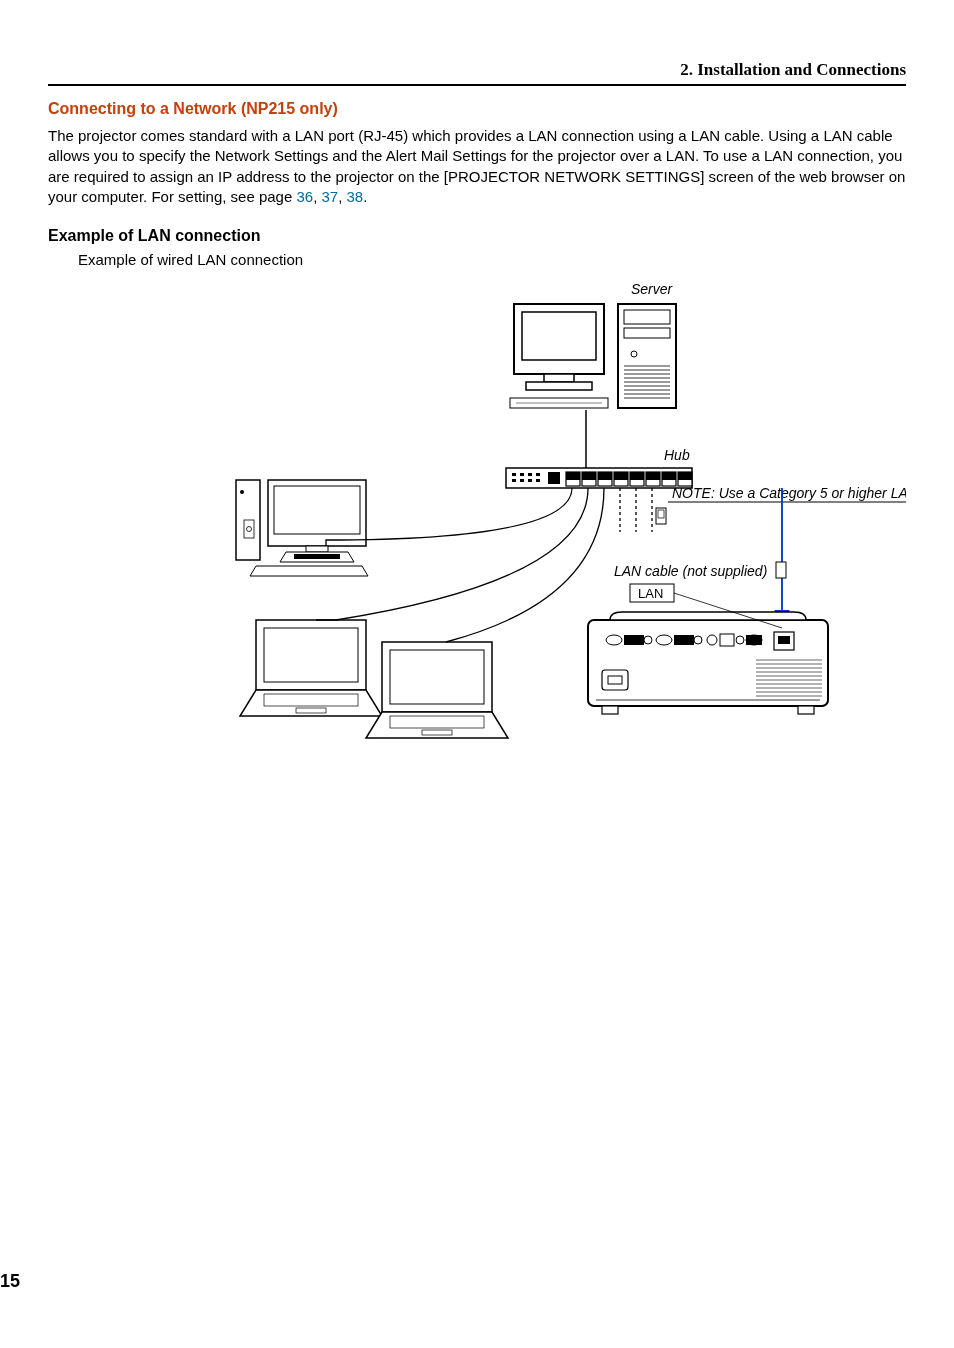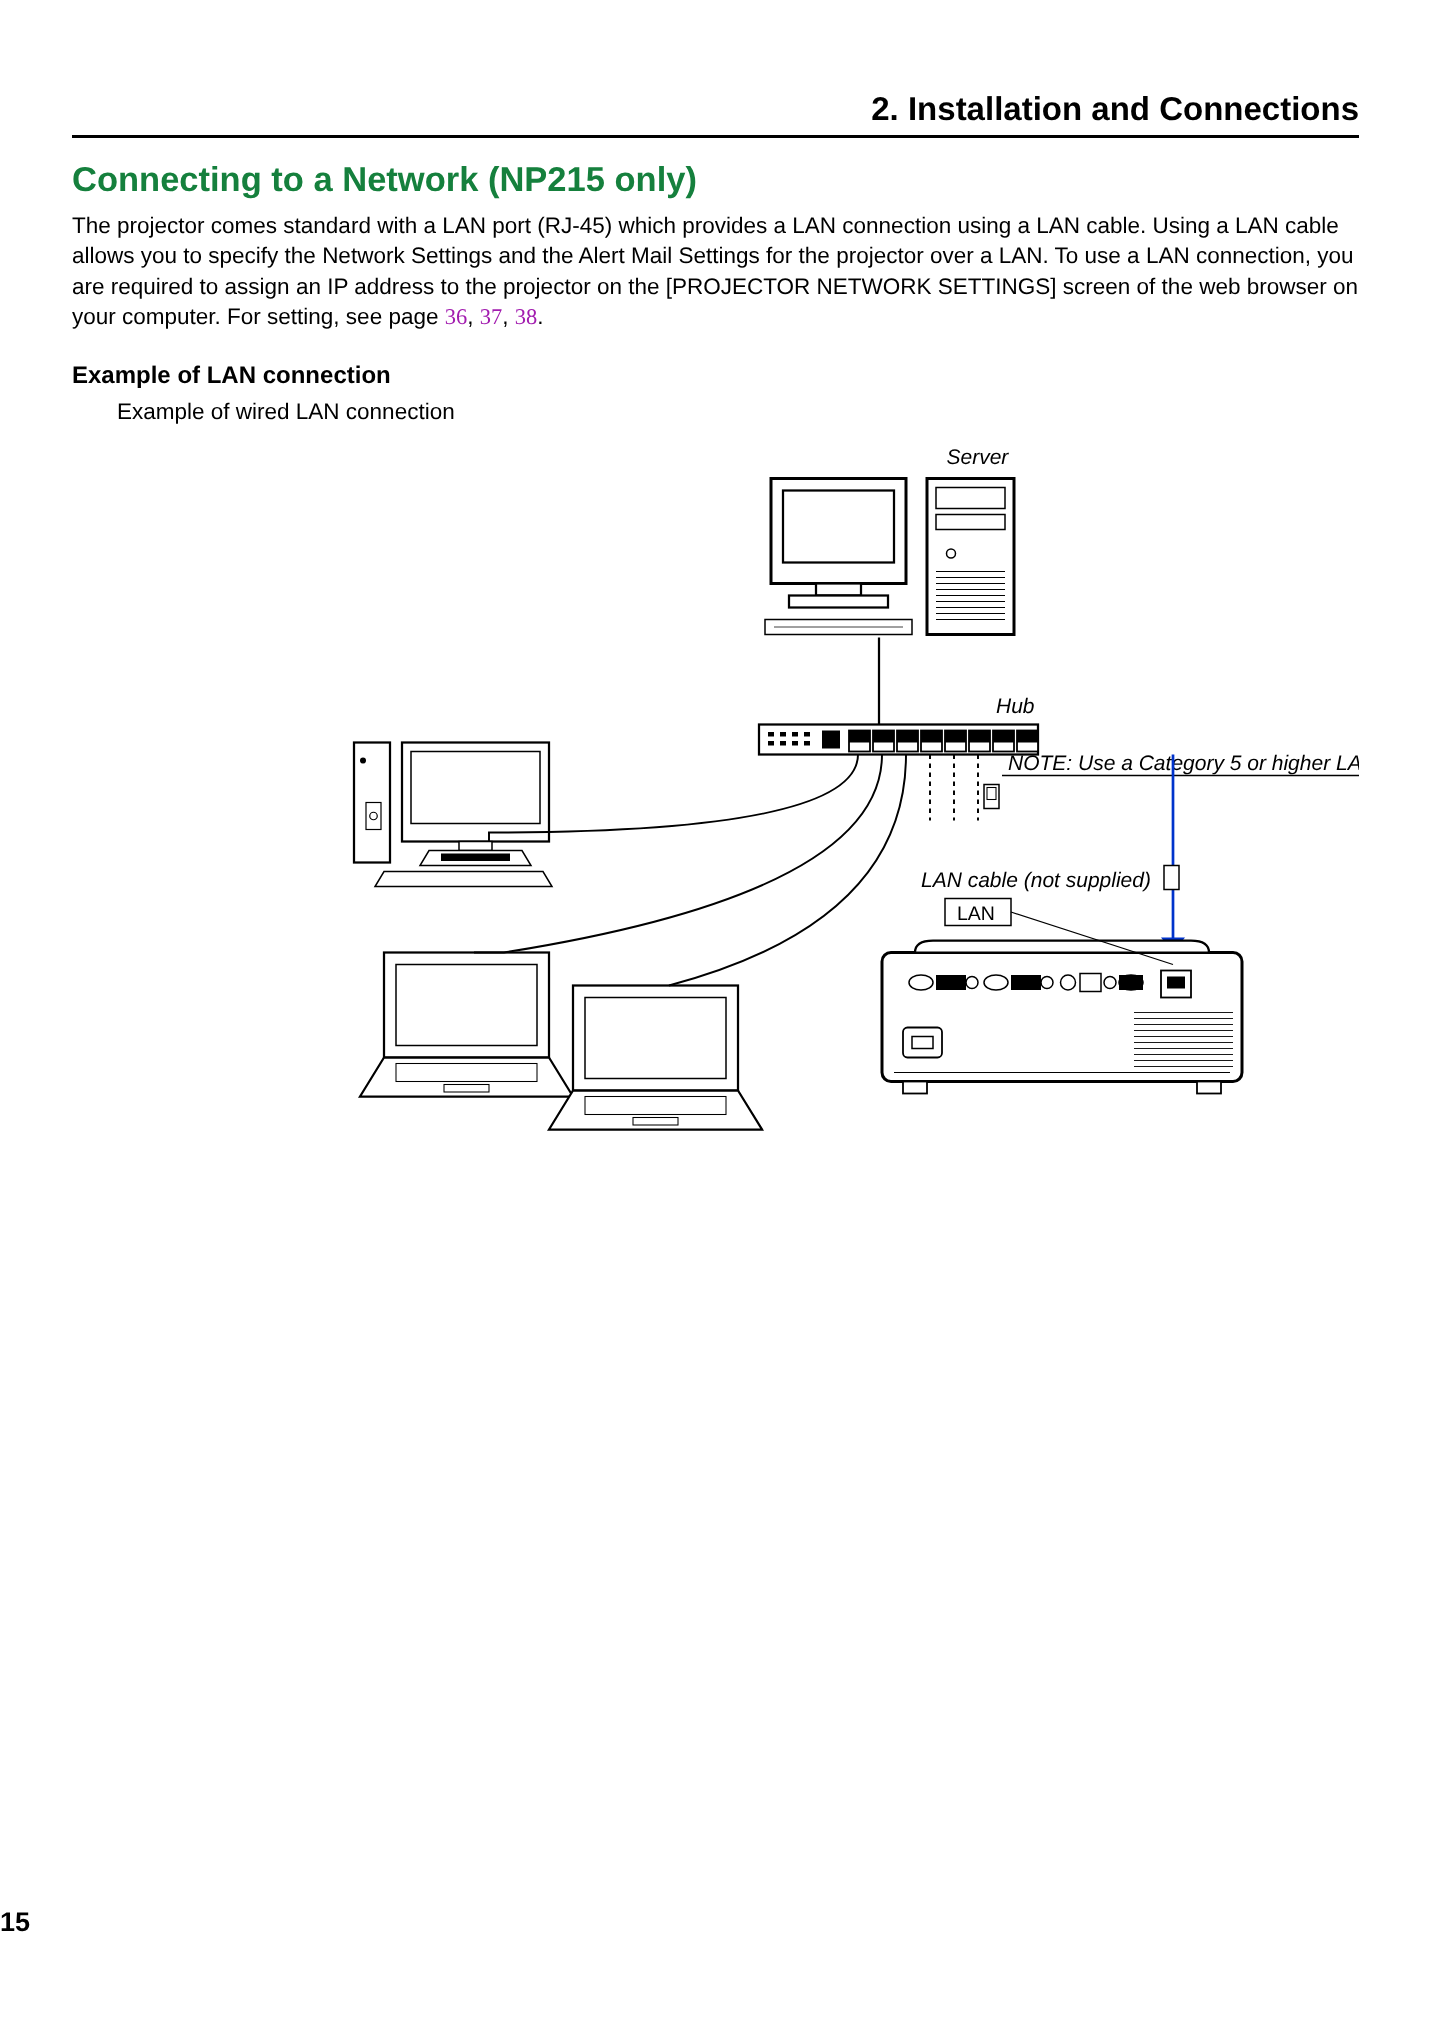--- a/index.html
+++ b/index.html
@@ -10,40 +10,40 @@
     font-family: Arial, Helvetica, sans-serif;
     color: #000;
     position: relative;
   }
   .page {
     padding: 60px 48px 40px 48px;
   }
   .chapter-header {
     text-align: right;
     font-weight: bold;
-    font-size: 22px;
+    font-size: 17px;
     padding-bottom: 4px;
     border-bottom: 2px solid #000;
     margin-bottom: 14px;
+    font-family: Liberation Serif, serif;
   }
   .section-title {
     font-weight: bold;
-    font-size: 23px;
-    color: #15803d;
+    font-size: 16px;
+    color: #c2410c;
     margin-bottom: 8px;
   }
   .body-text {
     font-size: 15px;
     line-height: 1.35;
     margin-bottom: 18px;
   }
   .page-link {
-    color: #a21caf;
+    color: #0369a1;
     text-decoration: none;
-    font-family: Liberation Serif, serif;
   }
   .subheading {
     font-weight: bold;
     font-size: 16px;
     margin-bottom: 6px;
     margin-top: 20px;
   }
   .indent-text {
     font-size: 15px;
     margin-left: 30px;

